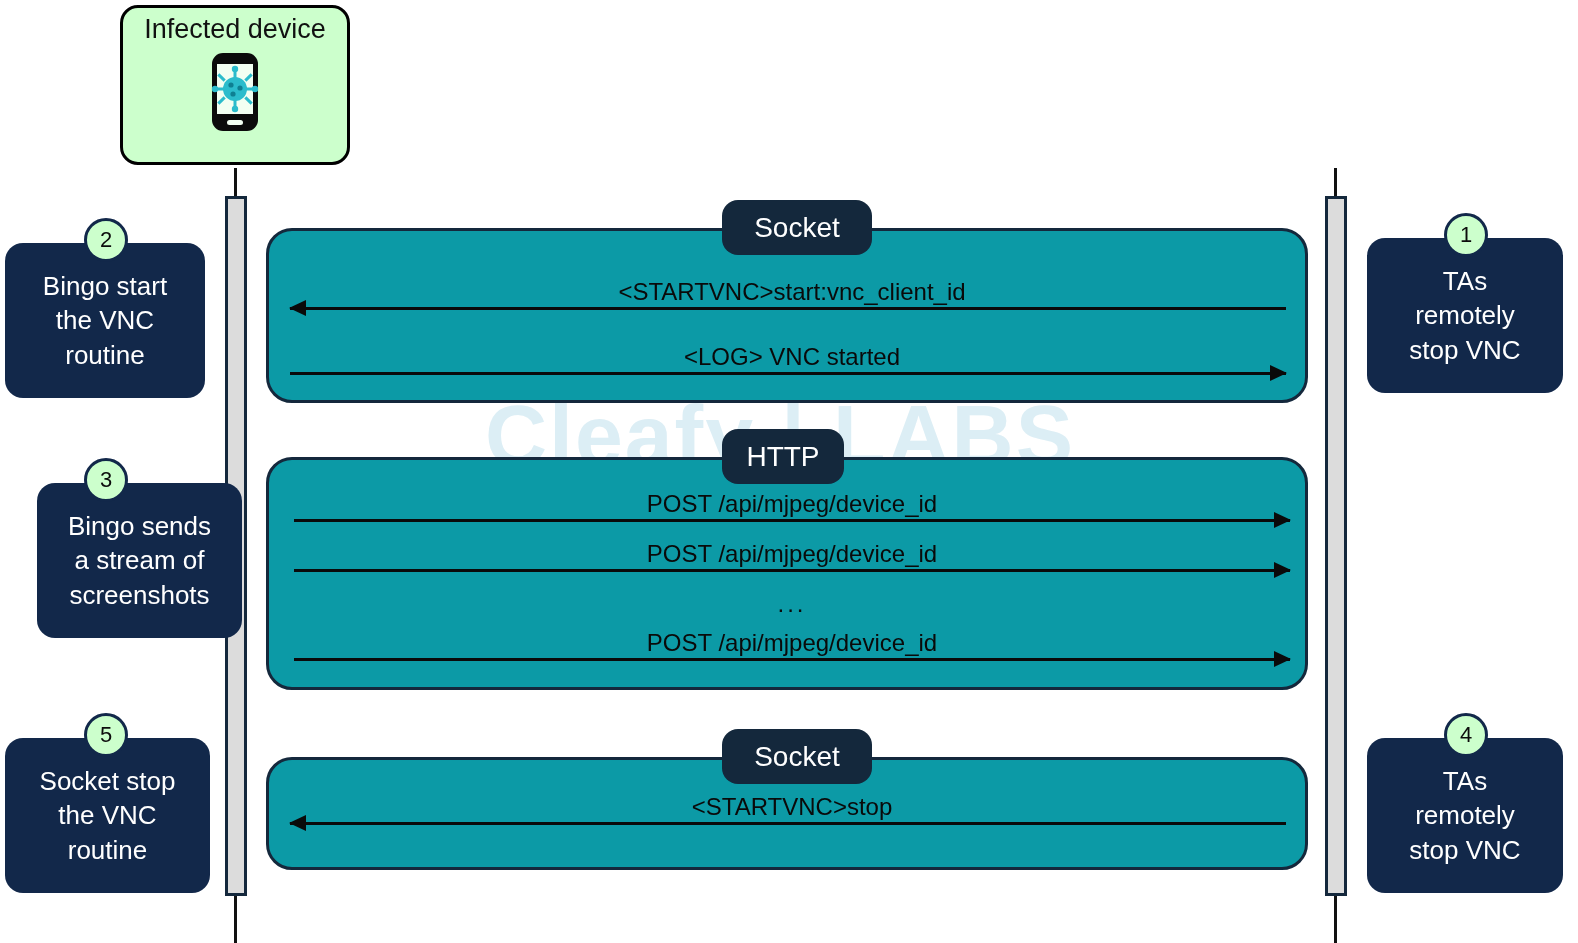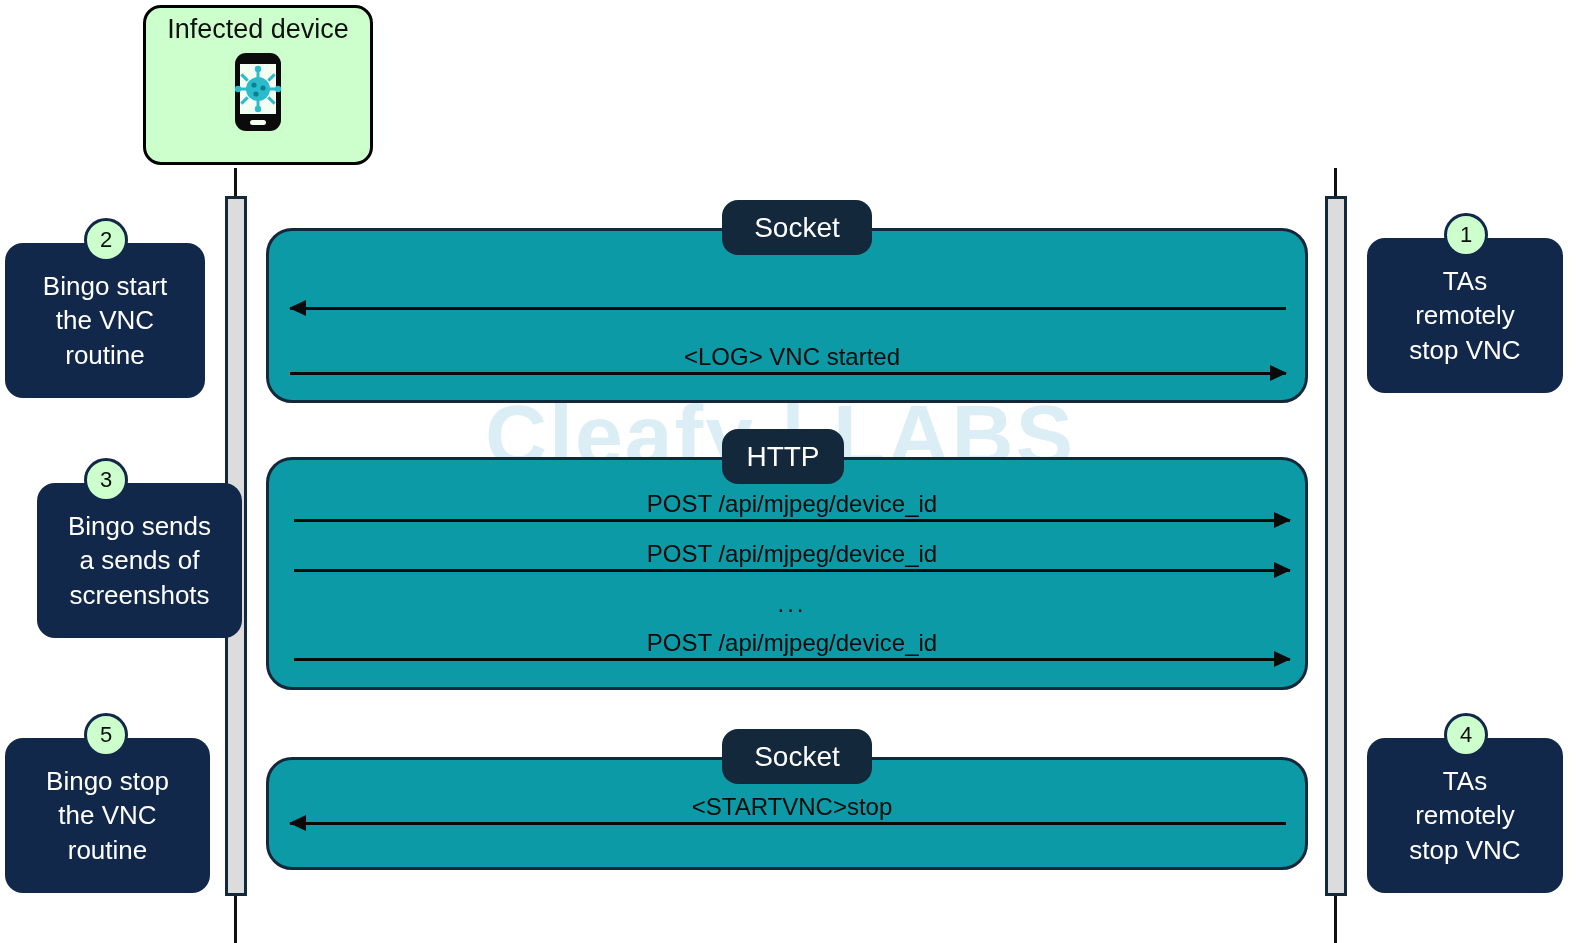--- a/index.html
+++ b/index.html
@@ -41,21 +41,20 @@
   .actor {
     position: absolute;
     background: #ccffcc;
     border: 3px solid #000000;
     border-radius: 18px;
     box-sizing: border-box;
     display: flex;
     flex-direction: column;
     align-items: center;
     z-index: 6;
-    margin-left: 23px;
   }
   .actor-label {
     font-size: 27px;
     color: #111111;
     margin-top: 6px;
     white-space: nowrap;
   }
   .actor-icon {
     margin-top: 6px;
   }
@@ -212,20 +211,21 @@
           <circle cx="29" cy="43" r="2.6"></circle>
         </g>
       </svg>
     </div>
   </div>
 
 
   <div class="block" style="left:266px; top:228px; width:1042px; height:175px;"></div>
   <div class="block-tag" style="left:722px; top:200px; width:150px; height:55px;">Socket</div>
 
+  <div class="msg-label" style="left:292px; top:278px; width:1000px;">&lt;STARTVNC&gt;start:vnc_client_id</div>
   <div class="arrow left" style="left:290px; top:307px; width:996px;"></div>
 
   <div class="msg-label" style="left:292px; top:343px; width:1000px;">&lt;LOG&gt; VNC started</div>
   <div class="arrow right" style="left:290px; top:372px; width:996px;"></div>
 
   <div class="block" style="left:266px; top:457px; width:1042px; height:233px;"></div>
   <div class="block-tag" style="left:722px; top:429px; width:122px; height:55px;">HTTP</div>
 
   <div class="msg-label" style="left:292px; top:490px; width:1000px;">POST /api/mjpeg/device_id</div>
   <div class="arrow right" style="left:294px; top:519px; width:996px;"></div>
@@ -250,29 +250,29 @@
       <span>Bingo start</span><br>
       <span>the VNC</span><br>
       <span>routine</span>
     </div>
   </div>
 
   <div class="badge" style="left:84px; top:458px;">3</div>
   <div class="note" style="left:5px; top:483px; width:205px; height:155px;margin-left:32px;">
     <div>
       <span>Bingo sends</span><br>
-      <span>a sends of</span><br>
+      <span>a stream of</span><br>
       <span>screenshots</span>
     </div>
   </div>
 
   <div class="badge" style="left:84px; top:713px;">5</div>
   <div class="note" style="left:5px; top:738px; width:205px; height:155px;">
     <div>
-      <span>Bingo stop</span><br>
+      <span>Socket stop</span><br>
       <span>the VNC</span><br>
       <span>routine</span>
     </div>
   </div>
 
   <div class="badge" style="left:1444px; top:213px;">1</div>
   <div class="note" style="left:1367px; top:238px; width:196px; height:155px;">
     <div>
       <span>TAs</span><br>
       <span>remotely</span><br>

